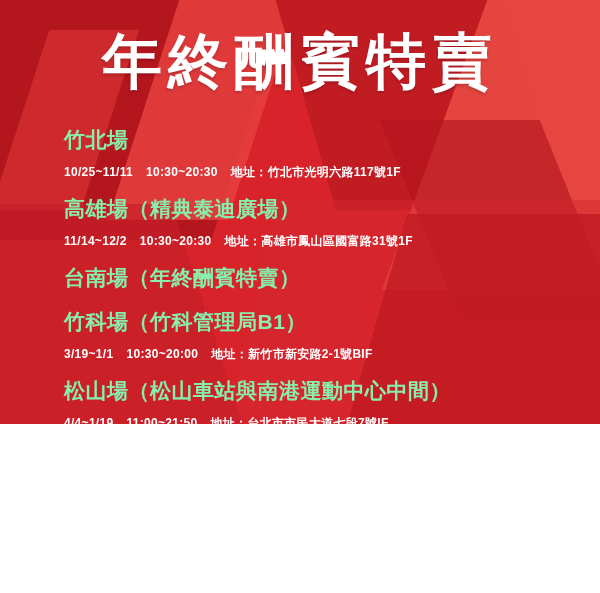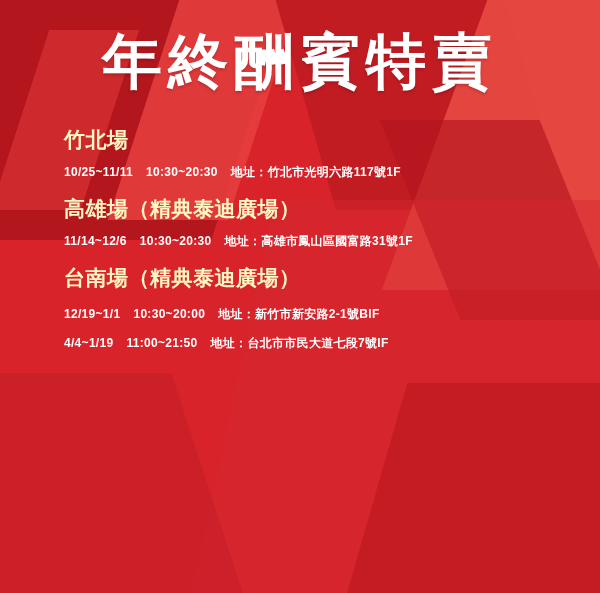--- a/index.html
+++ b/index.html
@@ -8,21 +8,21 @@
   }
   body {
     width: 600px;
     height: 593px;
     overflow: hidden;
     font-family: "Liberation Sans", "DejaVu Sans", sans-serif;
   }
   .poster {
     position: relative;
     width: 600px;
-    height: 593px;
+    height: 424px;
     background: #d8232a;
     overflow: hidden;
   }
   
   .bg-shape {
     position: absolute;
     pointer-events: none;
   }
   .sh1 {
     top: -60px; left: -80px;
@@ -107,21 +107,21 @@
     color: #ffffff;
   }
   .entry {
     margin-bottom: 4px;
   }
   .venue {
     font-size: 21px;
     font-weight: bold;
     line-height: 1.9;
     letter-spacing: 0.5px;
-    color: #fef9c3;
+    color: #86efac;
     white-space: nowrap;
   }
   .detail {
     font-size: 12px;
     font-weight: bold;
     line-height: 2.1;
     letter-spacing: 0.3px;
     color: #ffffff;
     white-space: nowrap;
   }
@@ -149,30 +149,32 @@
 
   <div class="content">
 
     <div class="entry">
       <div class="venue">竹北場</div>
       <div class="detail"><span>10/25~11/11</span><span class="gap"></span><span>10:30~20:30</span><span class="gap"></span><span>地址：竹北市光明六路117號1F</span></div>
     </div>
 
     <div class="entry">
       <div class="venue">高雄場（精典泰迪廣場）</div>
-      <div class="detail"><span>11/14~12/6</span><span class="gap"></span><span>10:30~20:30</span><span class="gap"></span><span>地址：高雄市鳳山區國富路31號1F</span></div>
+      <div class="detail"><span>11/14~12/2</span><span class="gap"></span><span>10:30~20:30</span><span class="gap"></span><span>地址：高雄市鳳山區國富路31號1F</span></div>
     </div>
 
     <div class="entry">
-      <div class="venue">台南場（精典泰迪廣場）</div>
+      <div class="venue">台南場（年終酬賓特賣）</div>
     </div>
 
     <div class="entry">
-      <div class="detail"><span>12/19~1/1</span><span class="gap"></span><span>10:30~20:00</span><span class="gap"></span><span>地址：新竹市新安路2-1號BIF</span></div>
+      <div class="venue">竹科場（竹科管理局B1）</div>
+      <div class="detail"><span>3/19~1/1</span><span class="gap"></span><span>10:30~20:00</span><span class="gap"></span><span>地址：新竹市新安路2-1號BIF</span></div>
     </div>
 
     <div class="entry">
+      <div class="venue">松山場（松山車站與南港運動中心中間）</div>
       <div class="detail"><span>4/4~1/19</span><span class="gap"></span><span>11:00~21:50</span><span class="gap"></span><span>地址：台北市市民大道七段7號IF</span></div>
     </div>
 
 
   </div>
 </div>
 
 </body></html>

